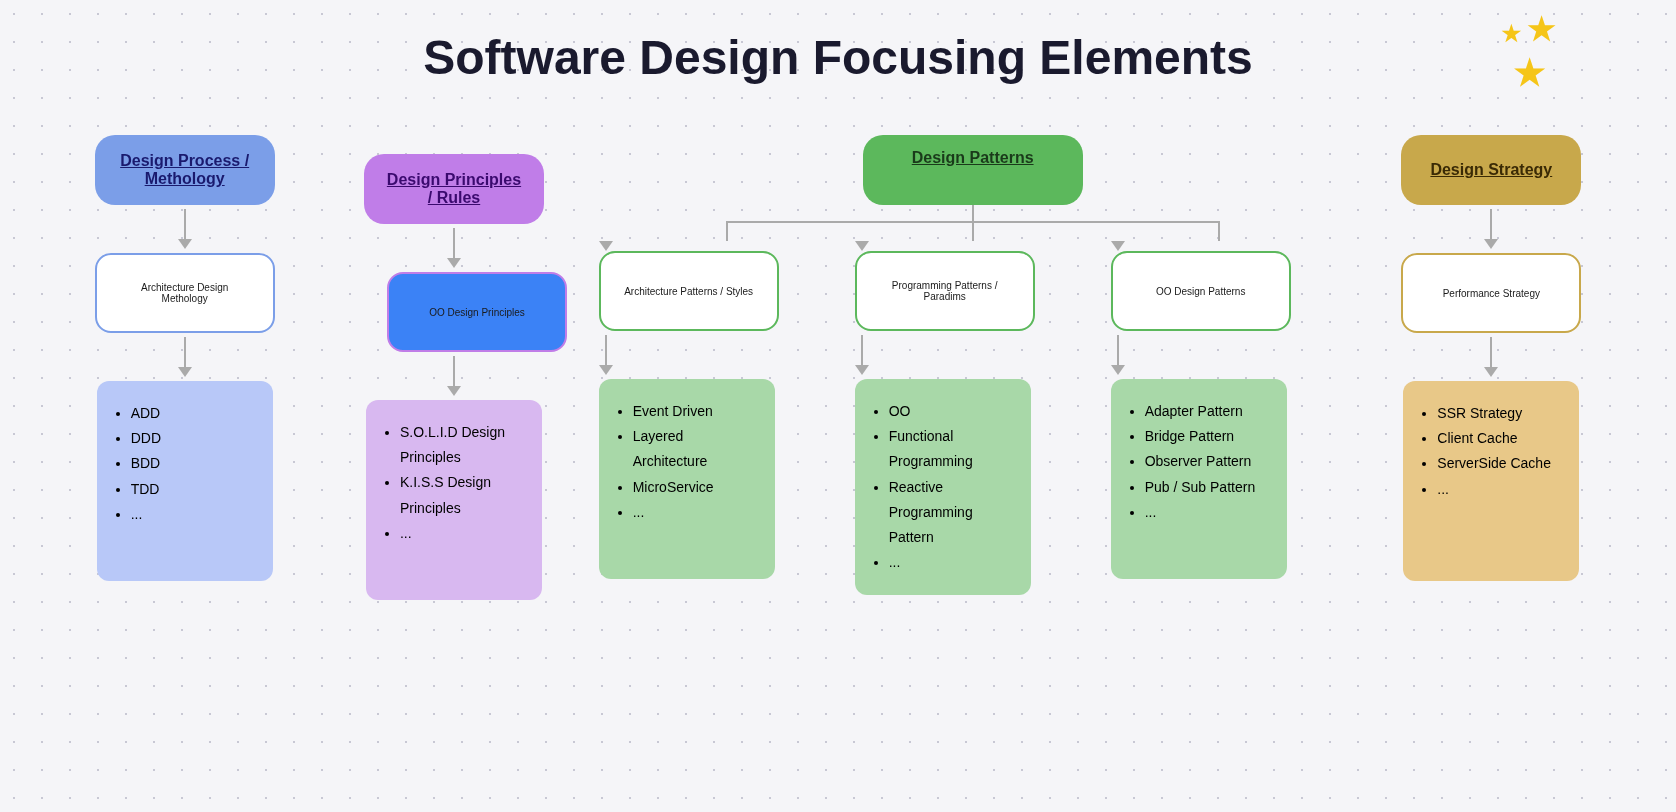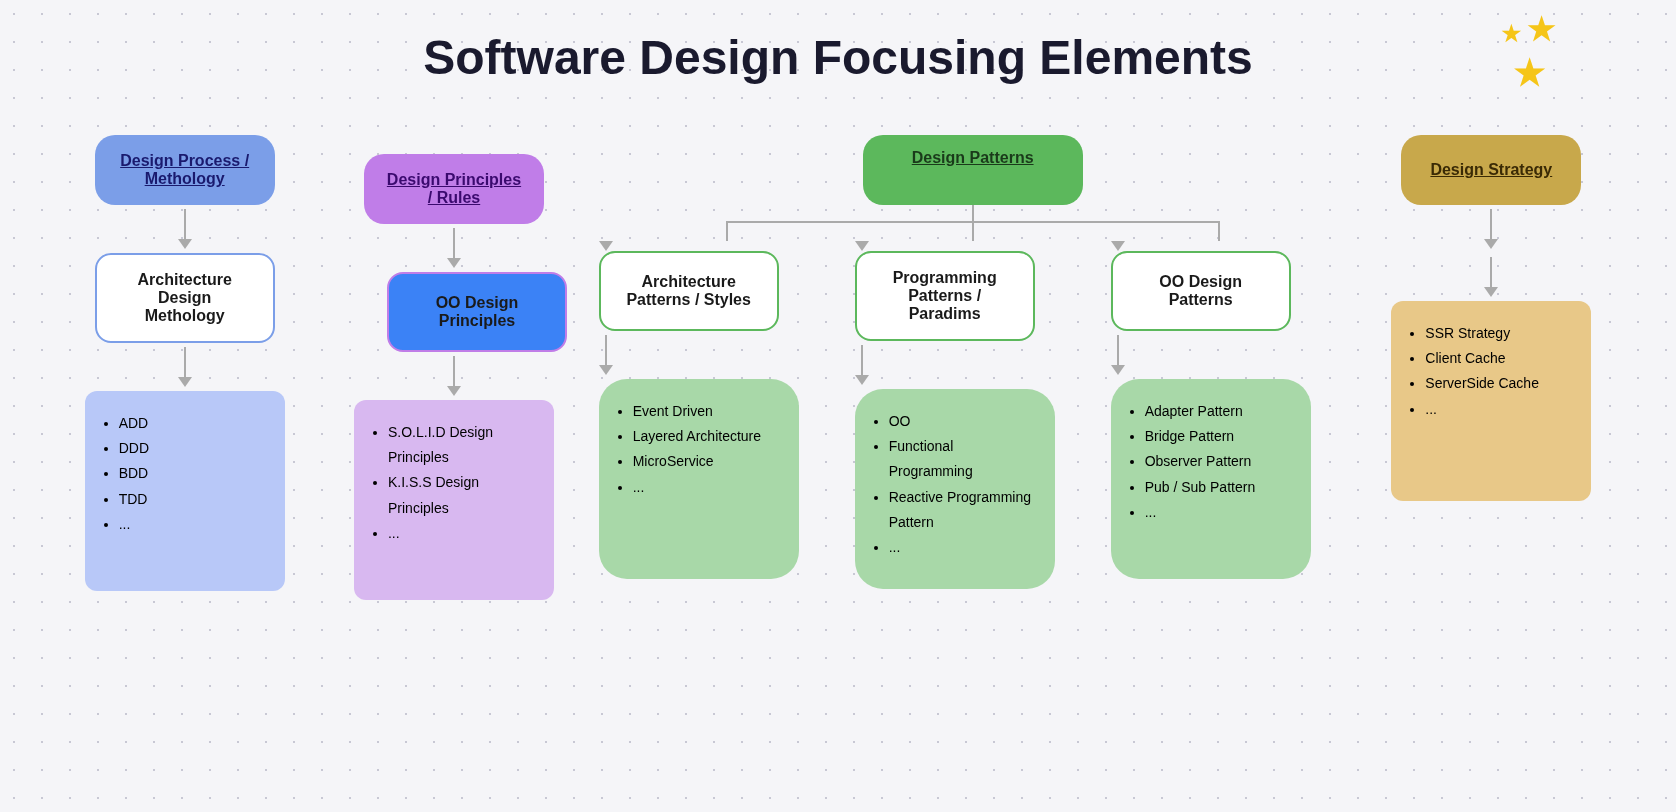--- a/index.html
+++ b/index.html
@@ -108,22 +108,22 @@
       border-left: 7px solid transparent;
       border-right: 7px solid transparent;
       border-top: 10px solid #aaa;
     }
 
     
     .mid-box {
       border-radius: 16px;
       padding: 16px 20px;
       text-align: center;
-      font-size: 16px;
-      font-weight: 700;
+      font-size: 10px;
+      font-weight: 400;
       color: #1a1a1a;
       width: 180px;
       min-height: 80px;
       display: flex;
       align-items: center;
       justify-content: center;
     }
 
     .mid-blue {
       border: 2.5px solid #7b9ee8;
@@ -144,35 +144,34 @@
     .mid-gold {
       border: 2.5px solid #c8a84b;
       background: #fff;
     }
 
     
     .bottom-box {
       border-radius: 12px;
       padding: 20px 18px;
       font-size: 14px;
-      width: 200px;
+      width: 176px;
       min-height: 200px;
     }
 
     .bottom-blue {
       background-color: #b8c8f8;
     }
 
     .bottom-purple {
       background-color: #d8b8f0;
     }
 
     .bottom-green {
       background-color: #a8d8a8;
-      border-radius: 28px;
     }
 
     .bottom-gold {
       background-color: #e8c888;
     }
 
     .bottom-box ul {
       list-style: disc;
       padding-left: 16px;
       line-height: 1.8;
@@ -367,20 +366,23 @@
   </div>
 
   <div class="column">
     <div class="top-pill pill-gold">
       <span>Design Strategy</span>
     </div>
     <div class="arrow-down">
       <div class="arrow-line"></div>
       <div class="arrow-head"></div>
     </div>
+    <div class="mid-box mid-gold">
+      <span>Performance Strategy</span>
+    </div>
     <div class="arrow-down">
       <div class="arrow-line"></div>
       <div class="arrow-head"></div>
     </div>
     <div class="bottom-box bottom-gold">
       <ul>
         <li>SSR Strategy</li>
         <li>Client Cache</li>
         <li>ServerSide Cache</li>
         <li>...</li>

